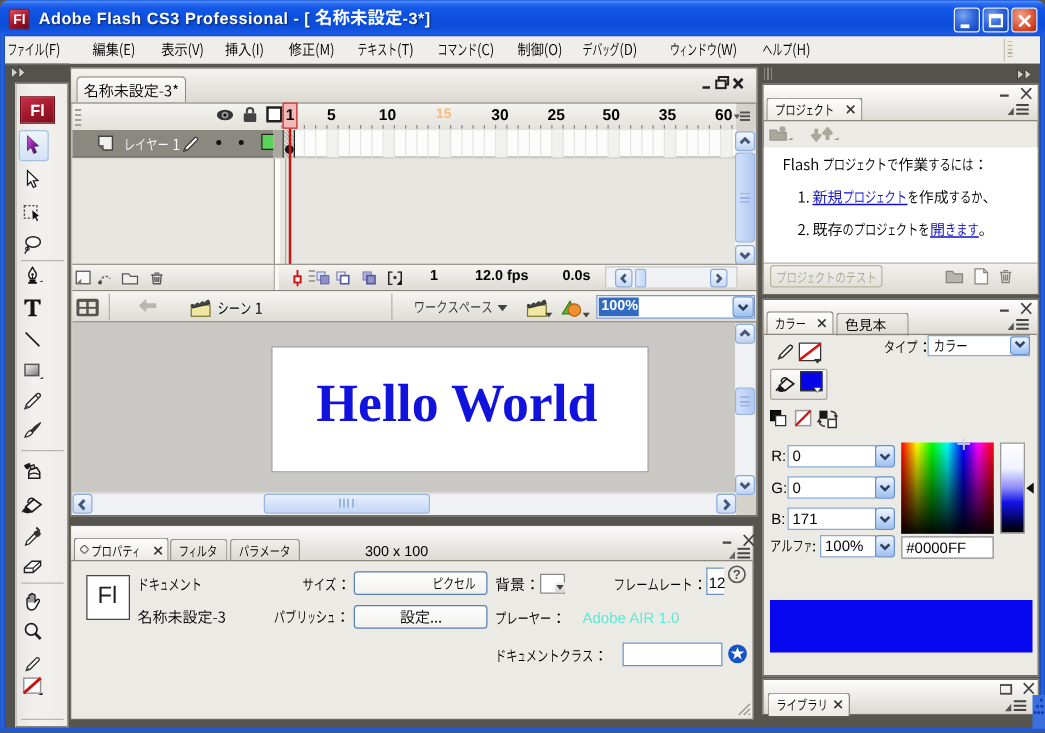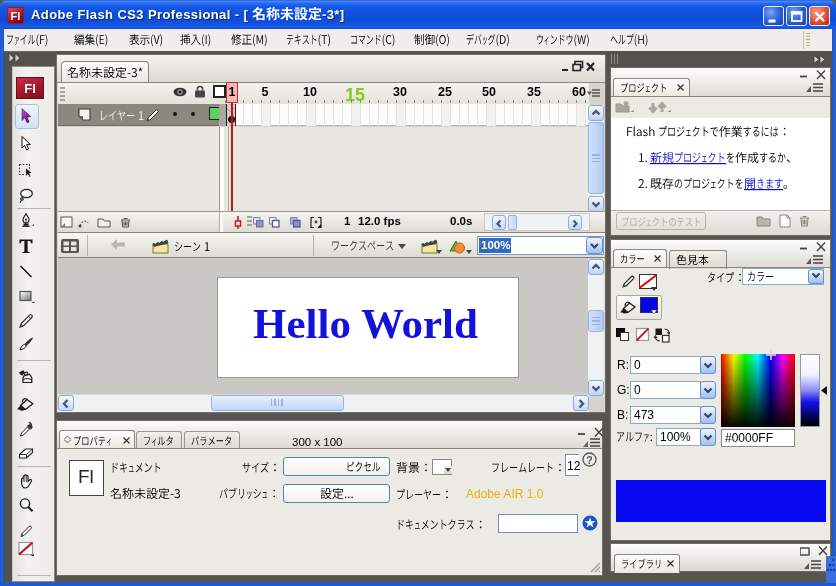--- a/index.html
+++ b/index.html
@@ -188,21 +188,21 @@
     <circle cx="7" cy="5" r="2.7" fill="#999"></circle>
     <circle cx="7" cy="5" r="1.3" fill="#111"></circle>
   </svg>
 <svg class="a" style="left:194px;top:85px" width="12" height="13">
     <rect x="1" y="5.5" width="10" height="7" rx="1" fill="#444"></rect>
     <path d="M3.5 5.5 L3.5 3.5 C3.5 0.8 8.5 0.8 8.5 3.5 L8.5 5.5" fill="none" stroke="#444" stroke-width="1.6"></path>
   </svg>
 <div class="a" style="left:213px;top:85px;width:13px;height:13px;border:2.5px solid #222;background:#fff"></div>
 <div class="t" style="left:265px;top:85px;font-weight:bold;font-size:12.5px;color:#000;transform:translateX(-50%)">5</div>
 <div class="t" style="left:310px;top:85px;font-weight:bold;font-size:12.5px;color:#000;transform:translateX(-50%)">10</div>
-<div class="t" style="left:355px;top:85px;font-weight:bold;font-size:18px;color:#84cc16;transform:translateX(-50%)">15</div>
+<div class="t" style="left:355px;top:85px;font-weight:bold;font-size:11px;color:#fdba74;transform:translateX(-50%)">15</div>
 <div class="t" style="left:400px;top:85px;font-weight:bold;font-size:12.5px;color:#000;transform:translateX(-50%)">30</div>
 <div class="t" style="left:445px;top:85px;font-weight:bold;font-size:12.5px;color:#000;transform:translateX(-50%)">25</div>
 <div class="t" style="left:489px;top:85px;font-weight:bold;font-size:12.5px;color:#000;transform:translateX(-50%)">50</div>
 <div class="t" style="left:534px;top:85px;font-weight:bold;font-size:12.5px;color:#000;transform:translateX(-50%)">35</div>
 <div class="t" style="left:579px;top:85px;font-weight:bold;font-size:12.5px;color:#000;transform:translateX(-50%)">60</div>
 <svg class="a" style="left:0px;top:100px" width="620" height="4">
     <rect x="225" y="0" width="1" height="3" fill="#888"></rect>
     <rect x="234" y="0" width="1" height="3" fill="#888"></rect>
     <rect x="243" y="0" width="1" height="3" fill="#888"></rect>
     <rect x="252" y="0" width="1" height="3" fill="#888"></rect>
@@ -354,21 +354,21 @@
     <rect x="3.5" y="3.5" width="6.5" height="6.5" fill="#9193c6" stroke="#6a6cab" stroke-width="1"></rect>
     <rect x="16.5" y="0.5" width="6.5" height="6.5" fill="none" stroke="#8284bc" stroke-width="1"></rect>
     <rect x="19.5" y="3.5" width="6.5" height="6.5" fill="#fff" stroke="#5557a0" stroke-width="1.3"></rect>
     <rect x="37.5" y="0.5" width="6.5" height="6.5" fill="#b0b2d8" stroke="#8284bc" stroke-width="1"></rect>
     <rect x="40.5" y="3.5" width="6.5" height="6.5" fill="#9193c6" stroke="#5557a0" stroke-width="1.3"></rect>
     <path d="M61 0.5 L58 0.5 L58 10.5 L61 10.5 M65 0.5 L68 0.5 L68 10.5 L65 10.5" fill="none" stroke="#222" stroke-width="1.2"></path>
     <circle cx="63" cy="5" r="1.4" fill="#444"></circle>
     <path d="M68 10.5 l-3.5 0 l3.5 -3.5 z" fill="#111"></path>
   </svg>
 <div class="t" style="left:344px;top:215px;font-weight:bold;font-size:11.5px;color:#000">1</div>
-<div class="t" style="left:358px;top:215px;font-weight:bold;font-size:11.5px;color:#000">12.0 fps</div>
+<div class="t" style="left:380px;top:215px;font-weight:bold;font-size:11.5px;color:#000">12.0 fps</div>
 <div class="t" style="left:450px;top:215px;font-weight:bold;font-size:11.5px;color:#000">0.0s</div>
 <div class="a" style="left:484px;top:213px;width:106px;height:18px;background:#f0f1f4;border:1px solid #cbc9c3"></div>
 <div class="a" style="left:492px;top:215px;width:14px;height:15px;background:linear-gradient(180deg,#f3f7fe,#c9daf4);border:1px solid #8cabd8;border-radius:3px"><svg width="12" height="13">
       <path d="M7.5 3.5 L4.5 6.8 L7.5 10" fill="none" stroke="#44587c" stroke-width="2.2"></path>
     </svg></div>
 <div class="a" style="left:508px;top:215px;width:9px;height:15px;background:linear-gradient(90deg,#dfeafc,#c2d6f6);border:1px solid #98b4e0;border-radius:2px"></div>
 <div class="a" style="left:568px;top:215px;width:14px;height:15px;background:linear-gradient(180deg,#f3f7fe,#c9daf4);border:1px solid #8cabd8;border-radius:3px"><svg width="12" height="13">
       <path d="M4.5 3.5 L7.5 6.8 L4.5 10" fill="none" stroke="#44587c" stroke-width="2.2"></path>
     </svg></div>
 <div class="a" style="left:58px;top:233px;width:547px;height:25px;background:linear-gradient(180deg,#f6f5f2,#dfdcd5);border-bottom:1px solid #88867c"></div>
@@ -506,21 +506,21 @@
   </svg>
 <div class="a" style="left:565px;top:454px;width:14px;height:22px;background:#fff;border:1px solid #6a90c0;border-right:none"></div>
 <div class="t" style="left:567px;top:459px;font-size:12px;color:#000">12</div>
 <svg class="a" style="left:582px;top:452px" width="15" height="15">
     <circle cx="7.5" cy="7.5" r="6.5" fill="none" stroke="#555" stroke-width="1.3"></circle>
     <text x="7.5" y="11.5" font-size="10.5" font-weight="bold" text-anchor="middle" fill="#555" font-family="Liberation Sans">?</text>
   </svg>
 <svg style="position:absolute;left:396px;top:499px;overflow:visible" width="2" height="2">
     <path transform="scale(1.000,1)" d="M7.3 -8.6C7.3 -9.0 7.5 -9.4 7.9 -9.4C8.2 -9.4 8.5 -9.0 8.5 -8.6C8.5 -8.1 8.2 -7.8 7.9 -7.8C7.5 -7.8 7.3 -8.1 7.3 -8.6ZM6.9 -8.6C6.9 -8.4 6.9 -8.3 6.9 -8.2L6.7 -8.2C6.3 -8.2 2.6 -8.2 2.1 -8.2C1.8 -8.2 1.5 -8.2 1.2 -8.2V-7.3C1.4 -7.3 1.7 -7.3 2.1 -7.3C2.6 -7.3 6.2 -7.3 6.8 -7.3C6.6 -6.2 6.2 -4.4 5.6 -3.3C4.8 -2.0 3.8 -1.0 2.1 -0.4L2.6 0.4C4.2 -0.3 5.3 -1.4 6.1 -2.8C6.8 -4.0 7.3 -6.0 7.5 -7.2L7.5 -7.4C7.6 -7.3 7.7 -7.3 7.9 -7.3C8.4 -7.3 8.9 -7.8 8.9 -8.6C8.9 -9.3 8.4 -9.9 7.9 -9.9C7.3 -9.9 6.9 -9.3 6.9 -8.6Z M11.0 -0.4 11.5 0.2C11.6 0.1 11.8 0.0 11.9 -0.0C14.1 -0.9 16.0 -2.4 17.1 -4.3L16.8 -5.1C15.7 -3.1 13.6 -1.5 11.8 -0.9C11.8 -1.5 11.8 -6.7 11.8 -7.8C11.8 -8.2 11.8 -8.6 11.8 -8.9H11.1C11.1 -8.7 11.1 -8.1 11.1 -7.8C11.1 -6.7 11.1 -1.6 11.1 -0.9C11.1 -0.7 11.1 -0.5 11.0 -0.4Z M18.9 -5.1V-4.1C19.2 -4.1 19.7 -4.1 20.2 -4.1C20.8 -4.1 24.5 -4.1 25.1 -4.1C25.5 -4.1 25.9 -4.1 26.1 -4.1V-5.1C25.9 -5.1 25.6 -5.1 25.1 -5.1C24.5 -5.1 20.7 -5.1 20.2 -5.1C19.6 -5.1 19.2 -5.1 18.9 -5.1Z M35.2 -7.6 34.8 -8.0C34.7 -7.9 34.5 -7.9 34.4 -7.8C34.0 -7.7 32.1 -7.2 30.5 -6.8L30.2 -8.6C30.1 -9.0 30.0 -9.2 30.0 -9.5L29.3 -9.2C29.3 -9.0 29.4 -8.8 29.5 -8.4L29.9 -6.7L28.5 -6.3C28.2 -6.3 27.9 -6.2 27.6 -6.2L27.8 -5.3C28.1 -5.4 29.0 -5.6 30.0 -5.9L31.1 -0.5C31.2 -0.1 31.3 0.2 31.3 0.5L32.0 0.2C32.0 -0.0 31.9 -0.4 31.8 -0.7C31.7 -1.3 31.1 -3.9 30.7 -6.1L34.3 -7.0C33.9 -6.2 33.0 -4.7 32.3 -3.9L32.9 -3.5C33.7 -4.4 34.8 -6.4 35.2 -7.6Z M36.9 -5.1V-4.1C37.2 -4.1 37.7 -4.1 38.2 -4.1C38.8 -4.1 42.5 -4.1 43.1 -4.1C43.5 -4.1 43.9 -4.1 44.1 -4.1V-5.1C43.9 -5.1 43.6 -5.1 43.1 -5.1C42.5 -5.1 38.7 -5.1 38.2 -5.1C37.6 -5.1 37.2 -5.1 36.9 -5.1Z M51.0 -6.6C51.5 -6.6 51.9 -6.9 51.9 -7.4C51.9 -8.0 51.5 -8.3 51.0 -8.3C50.5 -8.3 50.1 -8.0 50.1 -7.4C50.1 -6.9 50.5 -6.6 51.0 -6.6ZM51.0 -0.7C51.5 -0.7 51.9 -1.0 51.9 -1.5C51.9 -2.1 51.5 -2.4 51.0 -2.4C50.5 -2.4 50.1 -2.1 50.1 -1.5C50.1 -1.0 50.5 -0.7 51.0 -0.7Z" fill="#000"></path>
   </svg>
-<div class="t" style="left:466px;top:487px;font-size:12px;color:#eab308">Adobe AIR 1.0</div>
+<div class="t" style="left:466px;top:487px;font-size:12px;color:#5eead4">Adobe AIR 1.0</div>
 <svg style="position:absolute;left:396px;top:529px;overflow:visible" width="2" height="2">
     <path transform="scale(1.000,1)" d="M5.9 -8.6 5.4 -8.3C5.7 -7.8 6.0 -7.1 6.2 -6.5L6.7 -6.8C6.5 -7.3 6.1 -8.2 5.9 -8.6ZM6.9 -9.2 6.5 -8.9C6.8 -8.4 7.1 -7.7 7.3 -7.1L7.8 -7.4C7.6 -8.0 7.2 -8.8 6.9 -9.2ZM2.8 -0.9C2.8 -0.4 2.8 0.1 2.7 0.5H3.5C3.5 0.1 3.5 -0.5 3.5 -0.9L3.4 -4.9C4.4 -4.5 6.0 -3.7 7.0 -3.0L7.3 -3.9C6.3 -4.5 4.6 -5.4 3.4 -5.9V-7.9C3.4 -8.2 3.5 -8.7 3.5 -9.1H2.7C2.8 -8.7 2.8 -8.2 2.8 -7.9C2.8 -6.9 2.8 -1.5 2.8 -0.9Z M10.0 -3.3 10.1 -2.3C10.3 -2.4 10.6 -2.4 10.9 -2.5L13.4 -3.1L13.7 -0.6C13.8 -0.3 13.8 0.1 13.9 0.5L14.6 0.3C14.5 -0.0 14.5 -0.4 14.4 -0.8L14.0 -3.2L16.3 -3.7C16.6 -3.8 16.9 -3.8 17.1 -3.9L16.9 -4.8C16.7 -4.7 16.5 -4.6 16.2 -4.5L13.9 -4.0L13.5 -6.5L15.7 -6.9C15.9 -7.0 16.2 -7.1 16.3 -7.1L16.1 -8.0C16.0 -7.9 15.8 -7.8 15.5 -7.8C15.1 -7.7 14.3 -7.5 13.4 -7.3L13.2 -8.6C13.2 -8.9 13.1 -9.2 13.1 -9.4L12.4 -9.3C12.5 -9.0 12.5 -8.8 12.6 -8.5L12.8 -7.2C11.9 -7.0 11.1 -6.8 10.8 -6.8C10.5 -6.7 10.2 -6.7 10.0 -6.7L10.2 -5.7C10.4 -5.8 10.6 -5.9 10.9 -5.9L12.9 -6.4L13.3 -3.9C12.2 -3.6 11.2 -3.4 10.8 -3.3C10.5 -3.3 10.2 -3.3 10.0 -3.3Z M19.0 -1.0V-0.2C19.2 -0.2 19.3 -0.2 19.5 -0.2C19.8 -0.2 22.8 -0.2 23.2 -0.2C23.3 -0.2 23.5 -0.2 23.6 -0.2V-1.0C23.5 -1.0 23.3 -1.0 23.1 -1.0H22.4C22.5 -2.1 22.7 -4.5 22.8 -5.4C22.8 -5.5 22.8 -5.6 22.8 -5.7L22.5 -6.0C22.4 -6.0 22.3 -6.0 22.2 -6.0C21.8 -6.0 20.4 -6.0 20.1 -6.0C20.0 -6.0 19.8 -6.0 19.6 -6.0V-5.1C19.8 -5.1 19.9 -5.1 20.1 -5.1C20.3 -5.1 21.8 -5.1 22.3 -5.1C22.3 -4.5 22.1 -2.0 22.0 -1.0H19.5C19.3 -1.0 19.1 -1.0 19.0 -1.0Z M27.1 -7.3 26.7 -6.6C27.6 -5.9 28.6 -4.9 29.3 -4.2C28.4 -2.7 27.2 -1.3 25.7 -0.3L26.2 0.3C27.8 -0.8 28.9 -2.2 29.8 -3.6C30.5 -2.7 31.2 -1.8 31.9 -0.8L32.4 -1.5C31.8 -2.5 31.0 -3.4 30.2 -4.3C30.8 -5.5 31.3 -6.8 31.6 -7.9C31.6 -8.1 31.7 -8.5 31.8 -8.7L31.1 -9.1C31.1 -8.8 31.0 -8.4 30.9 -8.2C30.6 -7.2 30.3 -6.0 29.7 -4.9C29.0 -5.6 27.9 -6.6 27.1 -7.3Z M35.6 -8.7 35.2 -8.1C35.8 -7.5 37.0 -6.2 37.4 -5.6L37.9 -6.3C37.4 -6.9 36.3 -8.2 35.6 -8.7ZM34.9 -0.7 35.3 0.2C36.9 -0.2 38.0 -0.9 38.9 -1.7C40.3 -2.8 41.3 -4.5 41.9 -5.9L41.5 -6.9C41.0 -5.4 39.9 -3.6 38.5 -2.5C37.7 -1.8 36.5 -1.0 34.9 -0.7Z M45.7 -1.0C45.7 -0.6 45.7 -0.0 45.6 0.3H46.4C46.4 -0.0 46.3 -0.7 46.3 -1.0L46.3 -5.1C47.3 -4.7 48.9 -3.9 49.9 -3.1L50.2 -4.0C49.2 -4.7 47.5 -5.6 46.3 -6.0V-8.0C46.3 -8.4 46.4 -8.9 46.4 -9.3H45.6C45.7 -8.9 45.7 -8.4 45.7 -8.0C45.7 -7.0 45.7 -1.7 45.7 -1.0Z M56.4 -9.3 55.6 -9.6C55.6 -9.3 55.5 -8.9 55.4 -8.7C55.0 -7.7 54.1 -5.9 52.5 -4.7L53.1 -4.1C54.1 -5.0 54.8 -6.1 55.4 -7.1H58.5C58.3 -5.9 57.8 -4.4 57.0 -3.2C56.2 -1.9 55.1 -0.8 53.5 -0.2L54.0 0.5C55.7 -0.3 56.8 -1.4 57.6 -2.8C58.4 -4.1 59.0 -5.7 59.2 -6.9C59.2 -7.1 59.3 -7.4 59.4 -7.5L58.9 -7.9C58.7 -7.9 58.5 -7.8 58.3 -7.8H55.8L56.0 -8.4C56.1 -8.6 56.2 -9.0 56.4 -9.3Z M62.7 -8.9V-8.0C62.9 -8.0 63.2 -8.0 63.5 -8.0C64.0 -8.0 66.5 -8.0 67.0 -8.0C67.3 -8.0 67.6 -8.0 67.8 -8.0V-8.9C67.6 -8.8 67.3 -8.8 67.0 -8.8C66.5 -8.8 63.9 -8.8 63.5 -8.8C63.2 -8.8 62.9 -8.8 62.7 -8.9ZM68.5 -5.8 68.0 -6.2C67.9 -6.1 67.7 -6.1 67.5 -6.1C67.1 -6.1 63.2 -6.1 62.7 -6.1C62.5 -6.1 62.2 -6.1 61.9 -6.1V-5.2C62.2 -5.3 62.5 -5.3 62.7 -5.3C63.2 -5.3 67.2 -5.3 67.6 -5.3C67.4 -4.4 67.1 -3.3 66.5 -2.5C65.7 -1.4 64.6 -0.6 63.3 -0.3L63.8 0.5C65.0 0.0 66.1 -0.6 67.0 -2.0C67.7 -3.0 68.1 -4.3 68.3 -5.5C68.4 -5.5 68.4 -5.7 68.5 -5.8Z M76.7 -8.0 76.3 -8.4C76.2 -8.4 76.0 -8.3 75.7 -8.3C75.4 -8.3 72.5 -8.3 72.2 -8.3C71.9 -8.3 71.4 -8.4 71.3 -8.4V-7.4C71.4 -7.4 71.9 -7.5 72.2 -7.5C72.5 -7.5 75.5 -7.5 75.8 -7.5C75.5 -6.5 74.9 -5.0 74.3 -4.1C73.3 -2.7 72.0 -1.2 70.5 -0.5L71.0 0.2C72.4 -0.6 73.6 -1.9 74.6 -3.3C75.5 -2.2 76.5 -0.8 77.1 0.3L77.7 -0.4C77.1 -1.3 76.0 -2.9 75.0 -4.0C75.6 -5.0 76.2 -6.5 76.5 -7.5C76.6 -7.7 76.7 -7.9 76.7 -8.0Z M84.6 -6.6C85.1 -6.6 85.5 -6.9 85.5 -7.4C85.5 -8.0 85.1 -8.3 84.6 -8.3C84.1 -8.3 83.7 -8.0 83.7 -7.4C83.7 -6.9 84.1 -6.6 84.6 -6.6ZM84.6 -0.7C85.1 -0.7 85.5 -1.0 85.5 -1.5C85.5 -2.1 85.1 -2.4 84.6 -2.4C84.1 -2.4 83.7 -2.1 83.7 -1.5C83.7 -1.0 84.1 -0.7 84.6 -0.7Z" fill="#000"></path>
   </svg>
 <div class="a" style="left:498px;top:514px;width:80px;height:19px;background:#fff;border:1px solid #6a90c0"></div>
 <svg class="a" style="left:582px;top:515px" width="16" height="16">
     <circle cx="8" cy="8" r="7.5" fill="#1456c8"></circle>
     <path d="M8 2.5 L9.3 6.2 L13.5 6.2 L10.2 8.6 L11.4 12.5 L8 10 L4.6 12.5 L5.8 8.6 L2.5 6.2 L6.7 6.2 Z" fill="#fff"></path>
   </svg>
 <svg class="a" style="left:590px;top:562px" width="11" height="11">
     <path d="M10 1 L1 10 M10 5 L5 10 M10 9 L9 10" stroke="#999" stroke-width="1.2"></path>
@@ -667,21 +667,21 @@
   </svg>
 <div class="t" style="left:617px;top:383px;font-size:12px;color:#000">G:</div>
 <div class="a" style="left:630px;top:381px;width:71px;height:18px;background:#fff;border:1px solid #88a8cc"></div>
 <div class="t" style="left:634px;top:383px;font-size:12px;color:#000">0</div>
 <div class="a" style="left:700px;top:381px;width:16px;height:18px;background:linear-gradient(180deg,#f0f6fe 0%,#c2d8f8 55%,#9cc0f0 100%);border:1px solid #6890d0;border-radius:3px"></div>
 <svg class="a" style="left:703px;top:387px" width="10" height="7">
     <path d="M1.5 1.5 L5 5 L8.5 1.5" fill="none" stroke="#30415f" stroke-width="2"></path>
   </svg>
 <div class="t" style="left:617px;top:408px;font-size:12px;color:#000">B:</div>
 <div class="a" style="left:630px;top:406px;width:71px;height:18px;background:#fff;border:1px solid #88a8cc"></div>
-<div class="t" style="left:634px;top:408px;font-size:12px;color:#000">473</div>
+<div class="t" style="left:634px;top:408px;font-size:12px;color:#000">171</div>
 <div class="a" style="left:700px;top:406px;width:16px;height:18px;background:linear-gradient(180deg,#f0f6fe 0%,#c2d8f8 55%,#9cc0f0 100%);border:1px solid #6890d0;border-radius:3px"></div>
 <svg class="a" style="left:703px;top:412px" width="10" height="7">
     <path d="M1.5 1.5 L5 5 L8.5 1.5" fill="none" stroke="#30415f" stroke-width="2"></path>
   </svg>
 <svg style="position:absolute;left:616px;top:441px;overflow:visible" width="2" height="2">
     <path transform="scale(1.000,1)" d="M8.3 -8.1 7.9 -8.6C7.8 -8.6 7.5 -8.5 7.4 -8.5C6.8 -8.5 2.6 -8.5 2.1 -8.5C1.8 -8.5 1.4 -8.6 1.1 -8.7V-7.7C1.5 -7.7 1.8 -7.7 2.1 -7.7C2.5 -7.7 6.7 -7.7 7.4 -7.7C7.0 -7.0 6.2 -5.6 5.3 -5.0L5.9 -4.4C6.9 -5.4 7.8 -6.9 8.1 -7.7C8.2 -7.8 8.3 -8.0 8.3 -8.1ZM4.8 -6.5H4.0C4.1 -6.2 4.1 -6.0 4.1 -5.7C4.1 -3.7 3.9 -1.9 2.4 -0.8C2.2 -0.5 1.9 -0.3 1.7 -0.2L2.3 0.4C4.5 -1.1 4.8 -3.2 4.8 -6.5Z M13.8 -0.3 14.2 0.2C14.2 0.2 14.3 0.1 14.5 -0.0C15.5 -0.7 16.8 -1.9 17.5 -3.4L17.2 -4.1C16.5 -2.7 15.3 -1.6 14.5 -1.1C14.5 -1.4 14.5 -7.4 14.5 -8.1C14.5 -8.5 14.5 -8.9 14.5 -9.0H13.8C13.8 -8.9 13.8 -8.6 13.8 -8.1C13.8 -7.4 13.8 -1.4 13.8 -0.9C13.8 -0.7 13.8 -0.4 13.8 -0.3ZM9.6 -0.3 10.2 0.3C11.0 -0.6 11.6 -1.7 11.8 -3.0C12.1 -4.2 12.1 -6.8 12.1 -8.1C12.1 -8.4 12.2 -8.8 12.2 -8.9H11.4C11.5 -8.7 11.5 -8.4 11.5 -8.1C11.5 -6.8 11.5 -4.4 11.2 -3.3C10.9 -2.1 10.4 -1.0 9.6 -0.3Z M25.7 -8.0 25.2 -8.4C25.1 -8.3 24.9 -8.3 24.8 -8.3C24.4 -8.3 20.7 -8.3 20.2 -8.3C19.9 -8.3 19.6 -8.4 19.3 -8.4V-7.5C19.6 -7.5 19.8 -7.5 20.2 -7.5C20.7 -7.5 24.4 -7.5 24.9 -7.5C24.8 -6.3 24.3 -4.6 23.7 -3.5C22.9 -2.2 21.9 -1.2 20.2 -0.6L20.7 0.2C22.4 -0.5 23.4 -1.6 24.2 -3.0C24.9 -4.2 25.4 -6.1 25.6 -7.4C25.6 -7.6 25.7 -7.8 25.7 -8.0Z M32.7 -6.1 32.4 -6.5C32.3 -6.5 32.2 -6.5 32.1 -6.5C31.8 -6.5 29.0 -6.5 28.8 -6.5C28.6 -6.5 28.4 -6.5 28.2 -6.6V-5.7C28.4 -5.7 28.6 -5.7 28.8 -5.7C29.0 -5.7 31.6 -5.7 32.0 -5.7C31.8 -5.1 31.3 -4.0 30.8 -3.5L31.2 -3.0C31.8 -3.7 32.4 -5.2 32.6 -5.8C32.6 -5.9 32.6 -6.0 32.7 -6.1ZM30.5 -4.8H30.0C30.0 -4.6 30.0 -4.4 30.0 -4.2C30.0 -2.6 29.9 -1.2 29.0 -0.1C28.8 0.1 28.7 0.2 28.5 0.3L28.9 0.9C30.3 -0.5 30.5 -2.2 30.5 -4.8Z M35.2 -4.7C35.6 -4.7 36.0 -5.0 36.0 -5.5C36.0 -6.0 35.6 -6.3 35.2 -6.3C34.8 -6.3 34.5 -6.0 34.5 -5.5C34.5 -5.0 34.8 -4.7 35.2 -4.7ZM35.2 0.2C35.6 0.2 36.0 -0.2 36.0 -0.6C36.0 -1.1 35.6 -1.4 35.2 -1.4C34.8 -1.4 34.5 -1.1 34.5 -0.6C34.5 -0.2 34.8 0.2 35.2 0.2Z" fill="#000"></path>
   </svg>
 <div class="a" style="left:656px;top:428px;width:45px;height:18px;background:#fff;border:1px solid #88a8cc"></div>
 <div class="t" style="left:660px;top:430px;font-size:12px;color:#000">100%</div>
 <div class="a" style="left:700px;top:428px;width:16px;height:18px;background:linear-gradient(180deg,#f0f6fe 0%,#c2d8f8 55%,#9cc0f0 100%);border:1px solid #6890d0;border-radius:3px"></div>

